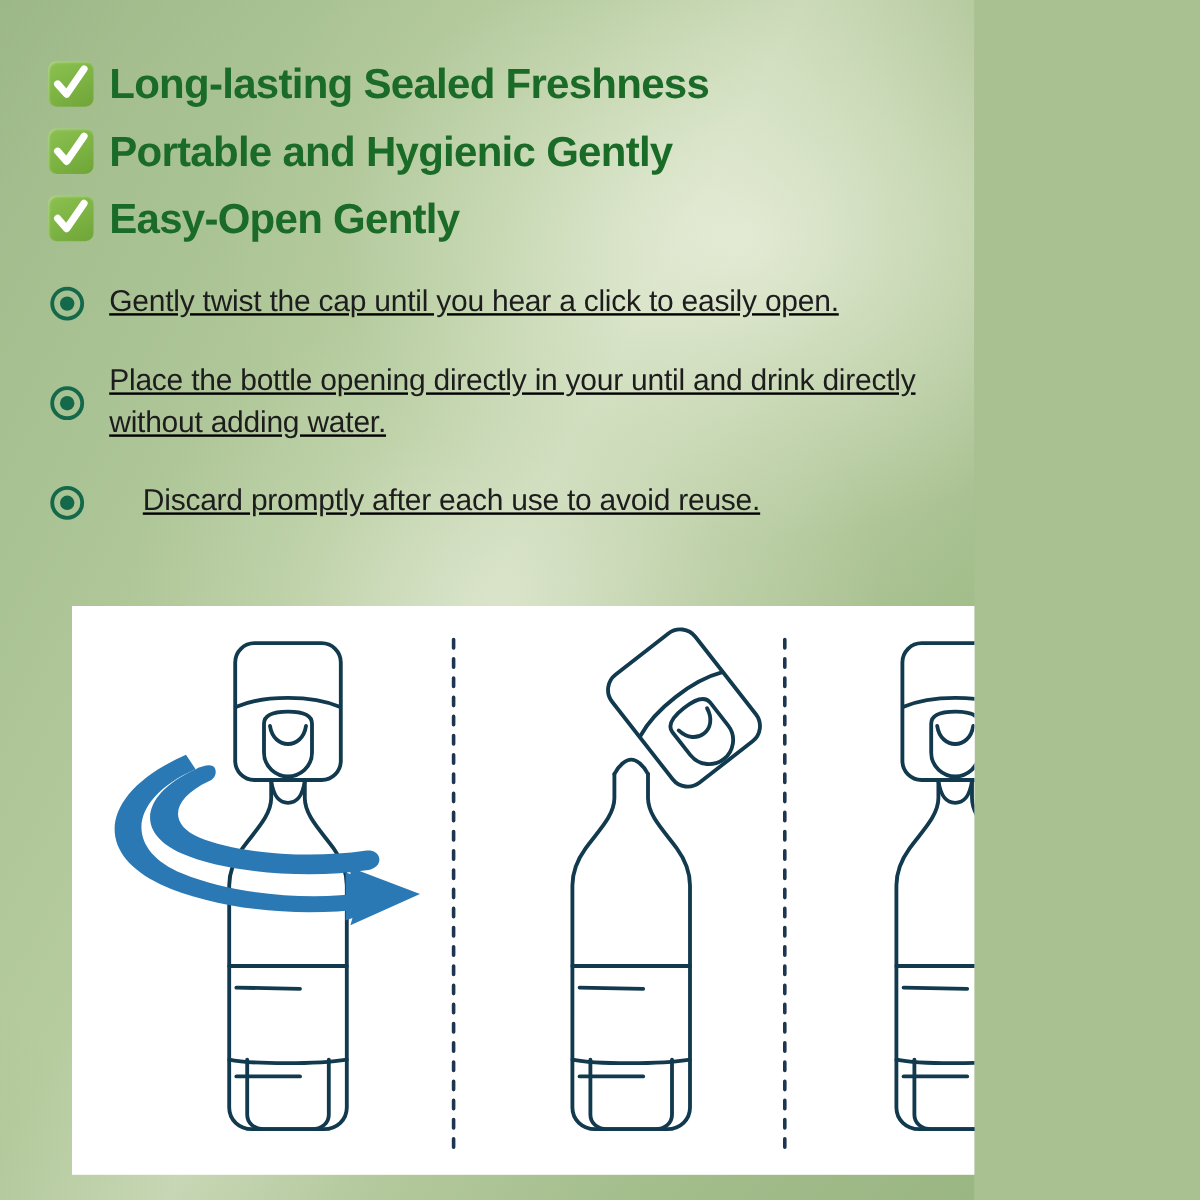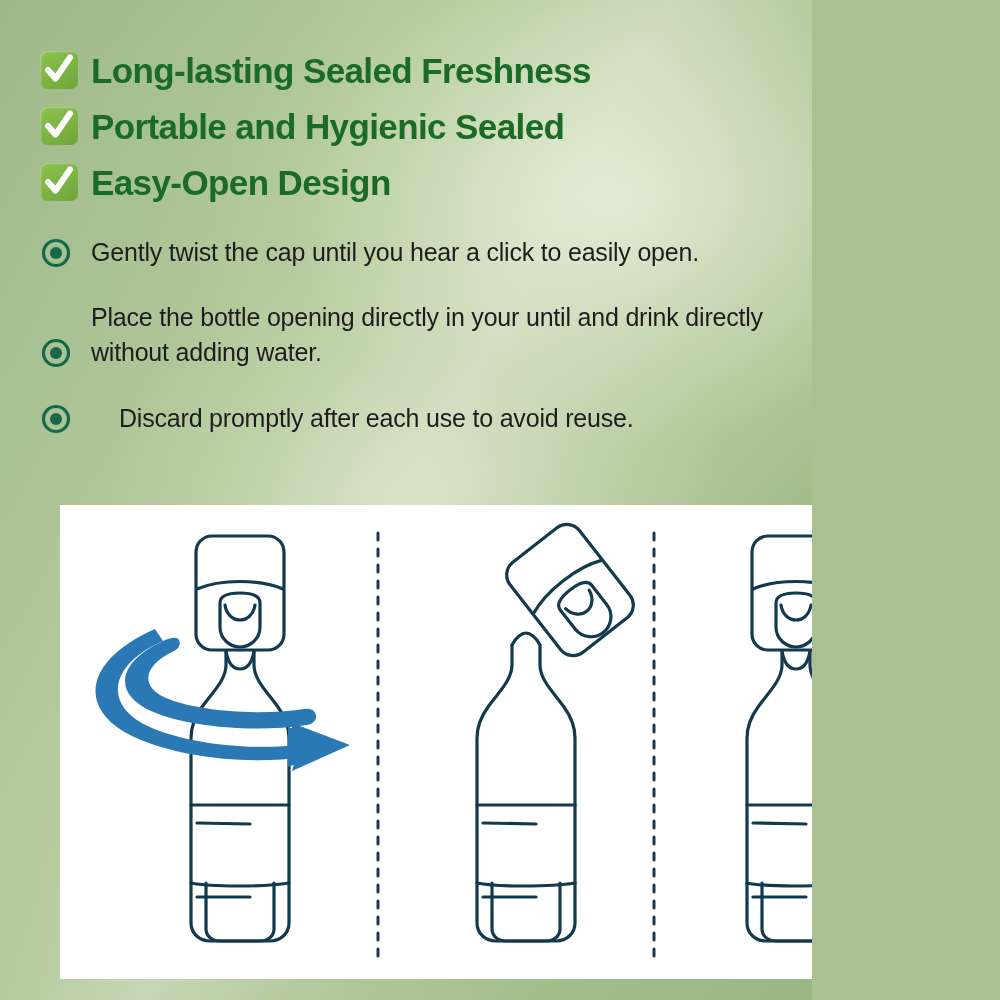--- a/index.html
+++ b/index.html
@@ -101,22 +101,23 @@
 
   
   .bullets {
     position: absolute;
     left: 40px;
     top: 234px;
     width: 790px;
   }
   .bullet-row {
     display: flex;
-    align-items: flex-end;
+    align-items: center;
     margin-bottom: 31px;
+    text-decoration: underline;
   }
   .bullet-row:last-child { margin-bottom: 0; gap: 28px; }
   .bullet-icon {
     flex: 0 0 auto;
     width: 32px;
     height: 32px;
     margin-right: 19px;
     margin-top: 3px;
   }
   .bullet-text {
@@ -161,30 +162,30 @@
         </span>
         <span class="heading-text">Long-lasting Sealed Freshness</span>
       </div>
 
       <div class="heading-row">
         <span class="check-box">
           <svg width="32" height="34" viewBox="0 0 32 34">
             <path d="M5 17 L12.5 25.5 L27 4.5" stroke="#ffffff" stroke-width="6" stroke-linecap="round" stroke-linejoin="round" fill="none"></path>
           </svg>
         </span>
-        <span class="heading-text">Portable and Hygienic Sealed</span>
+        <span class="heading-text">Portable and Hygienic Gently</span>
       </div>
 
       <div class="heading-row">
         <span class="check-box">
           <svg width="32" height="34" viewBox="0 0 32 34">
             <path d="M5 17 L12.5 25.5 L27 4.5" stroke="#ffffff" stroke-width="6" stroke-linecap="round" stroke-linejoin="round" fill="none"></path>
           </svg>
         </span>
-        <span class="heading-text">Easy-Open Design</span>
+        <span class="heading-text">Easy-Open Gently</span>
       </div>
 
     </div>
 
     <div class="bullets">
 
       <div class="bullet-row">
         <span class="bullet-icon">
           <svg width="32" height="32" viewBox="0 0 32 32">
             <circle cx="16" cy="16" r="12.5" fill="none" stroke="#14694a" stroke-width="3.2"></circle>

